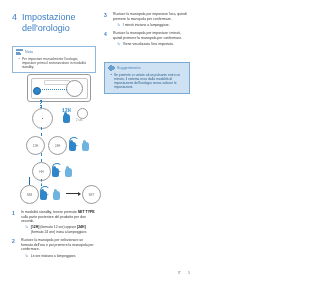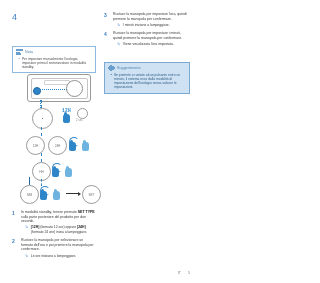--- a/index.html
+++ b/index.html
@@ -152,20 +152,21 @@
   }
   .footer span{font-size:3.6px;color:#777;}
 </style>
 </head>
 <body>
 
 <div class="page">
 
   <div class="chapter">
     <div class="chapter-num">4</div>
+    <div class="chapter-title">Impostazione dell'orologio</div>
   </div>
 
   <div class="col-left">
 
     <div class="box" style="position:absolute;top:46px;left:0;width:84px;">
       <div class="box-head">
         <span class="box-icon note-icon">
           <i class="sq sq1"></i>
             <i class="sq sq2"></i>
             <i class="sq sq3"></i>

